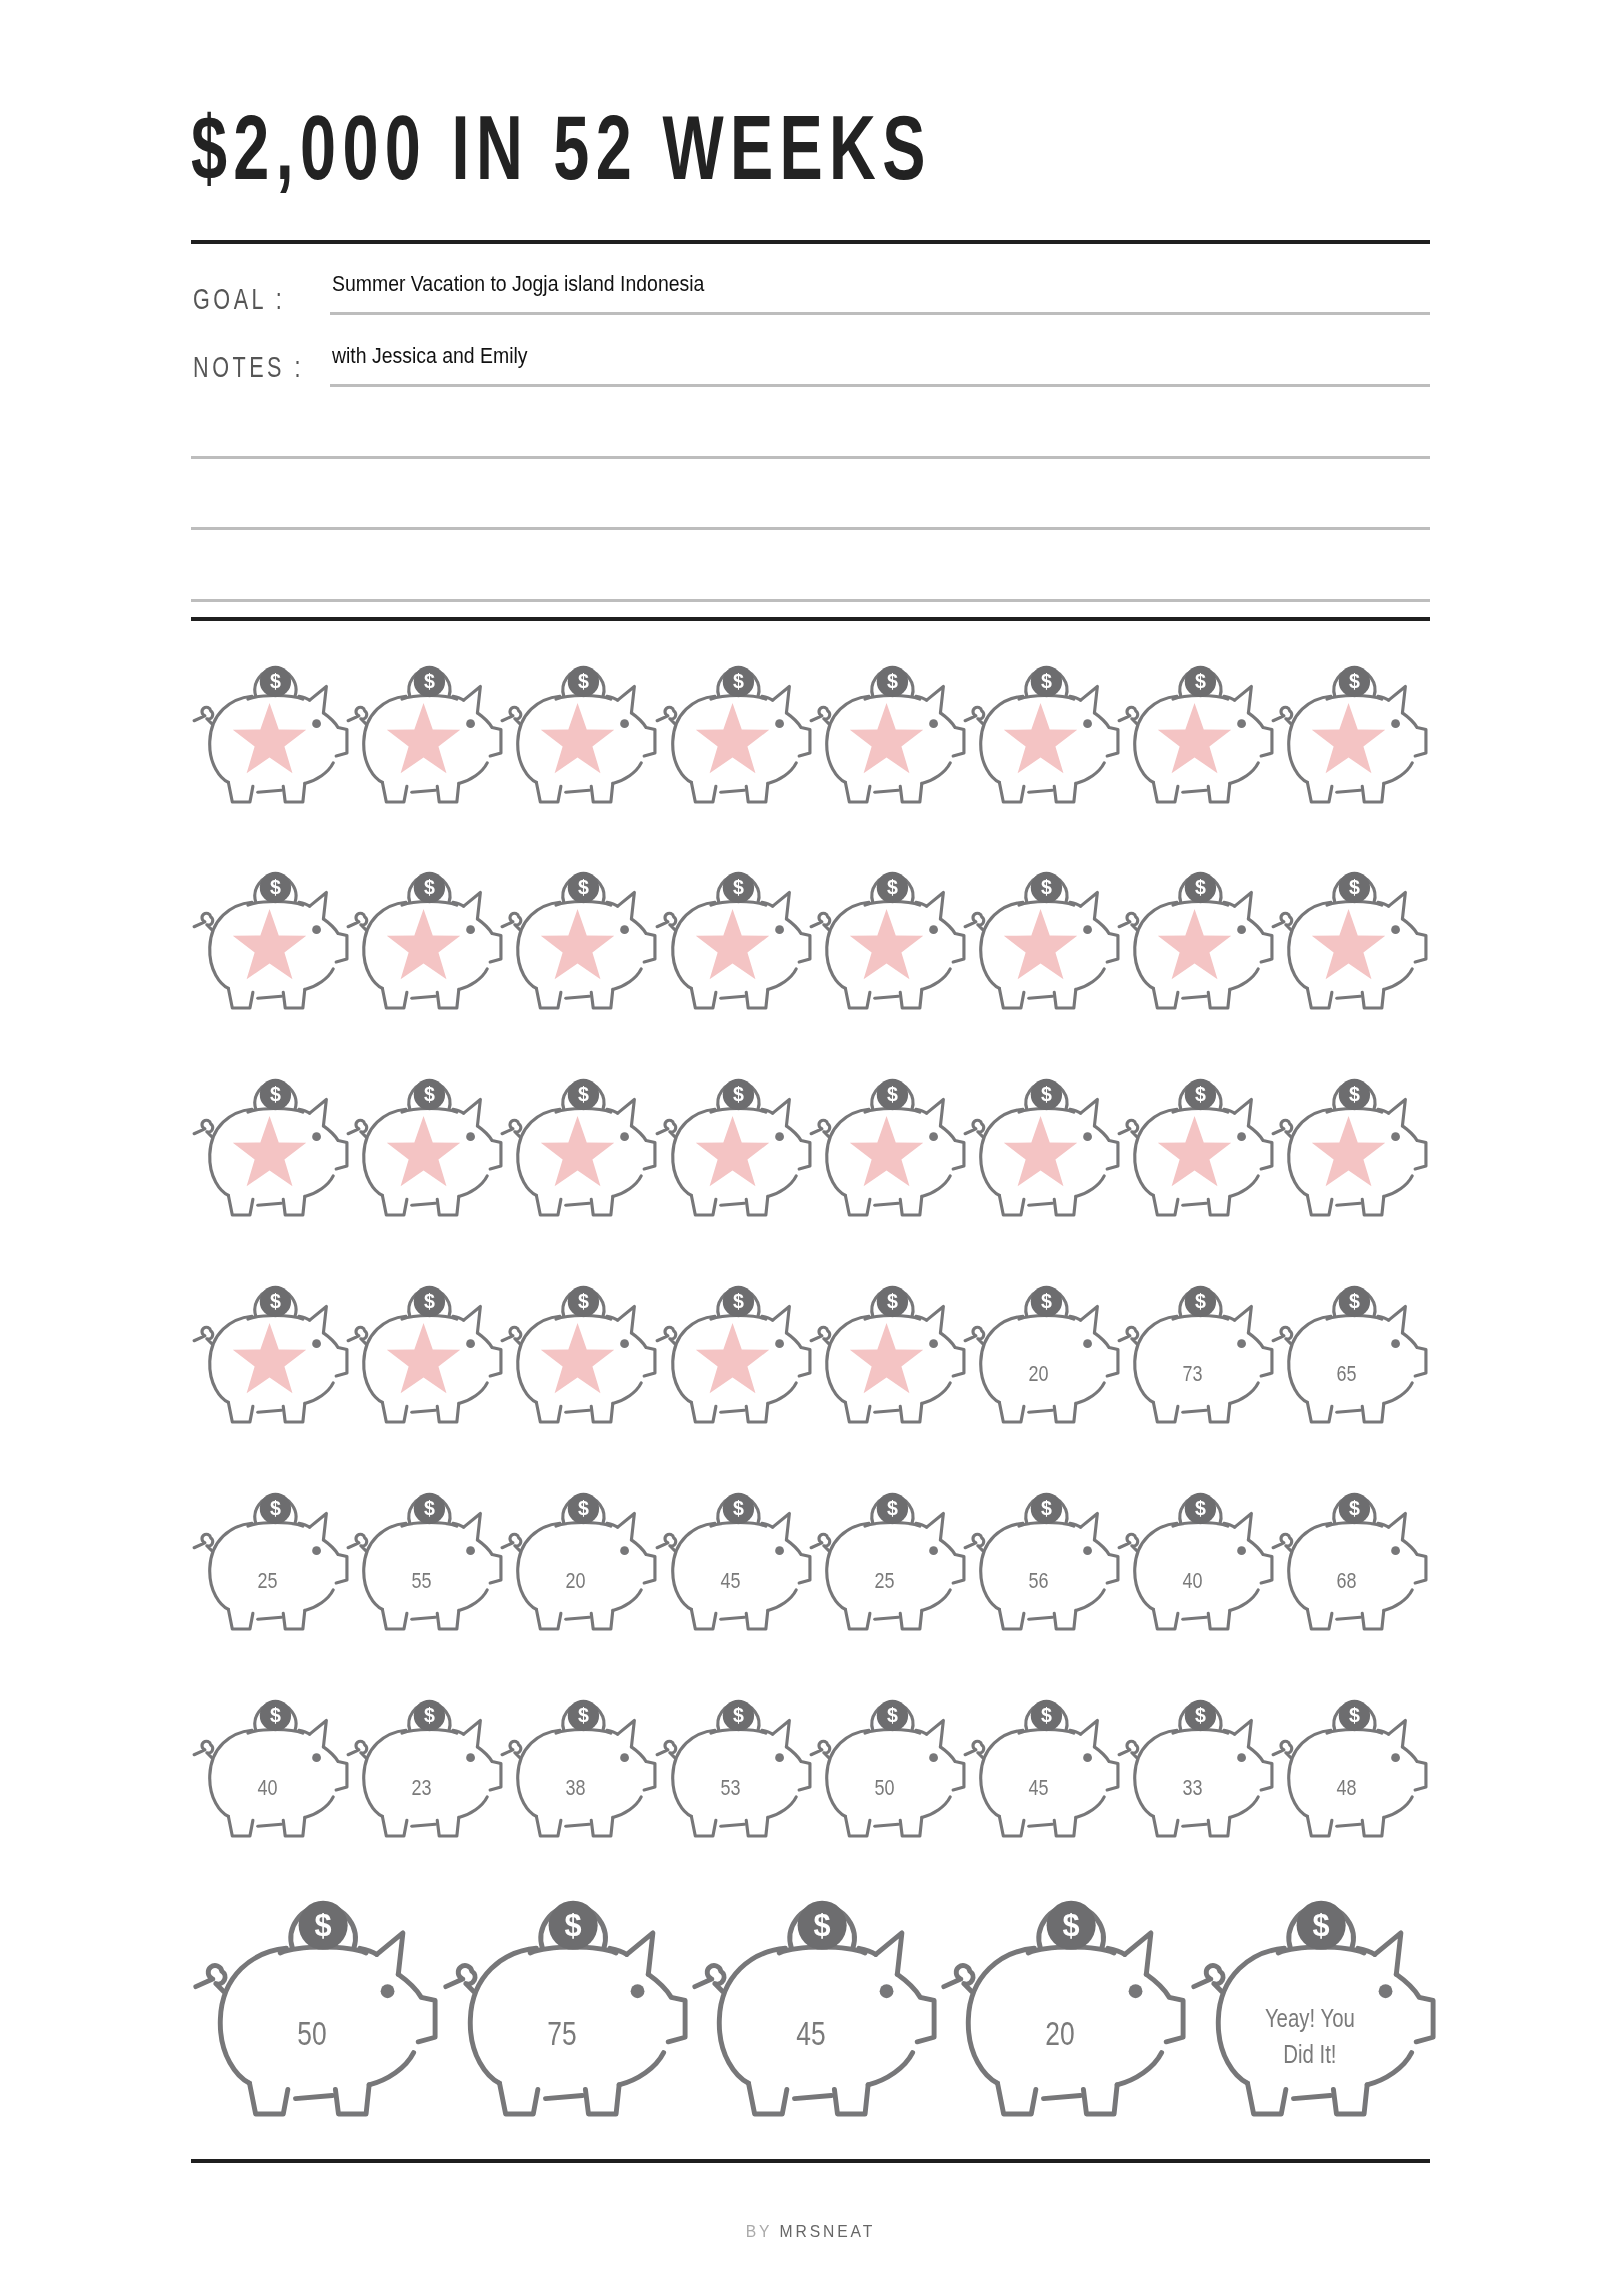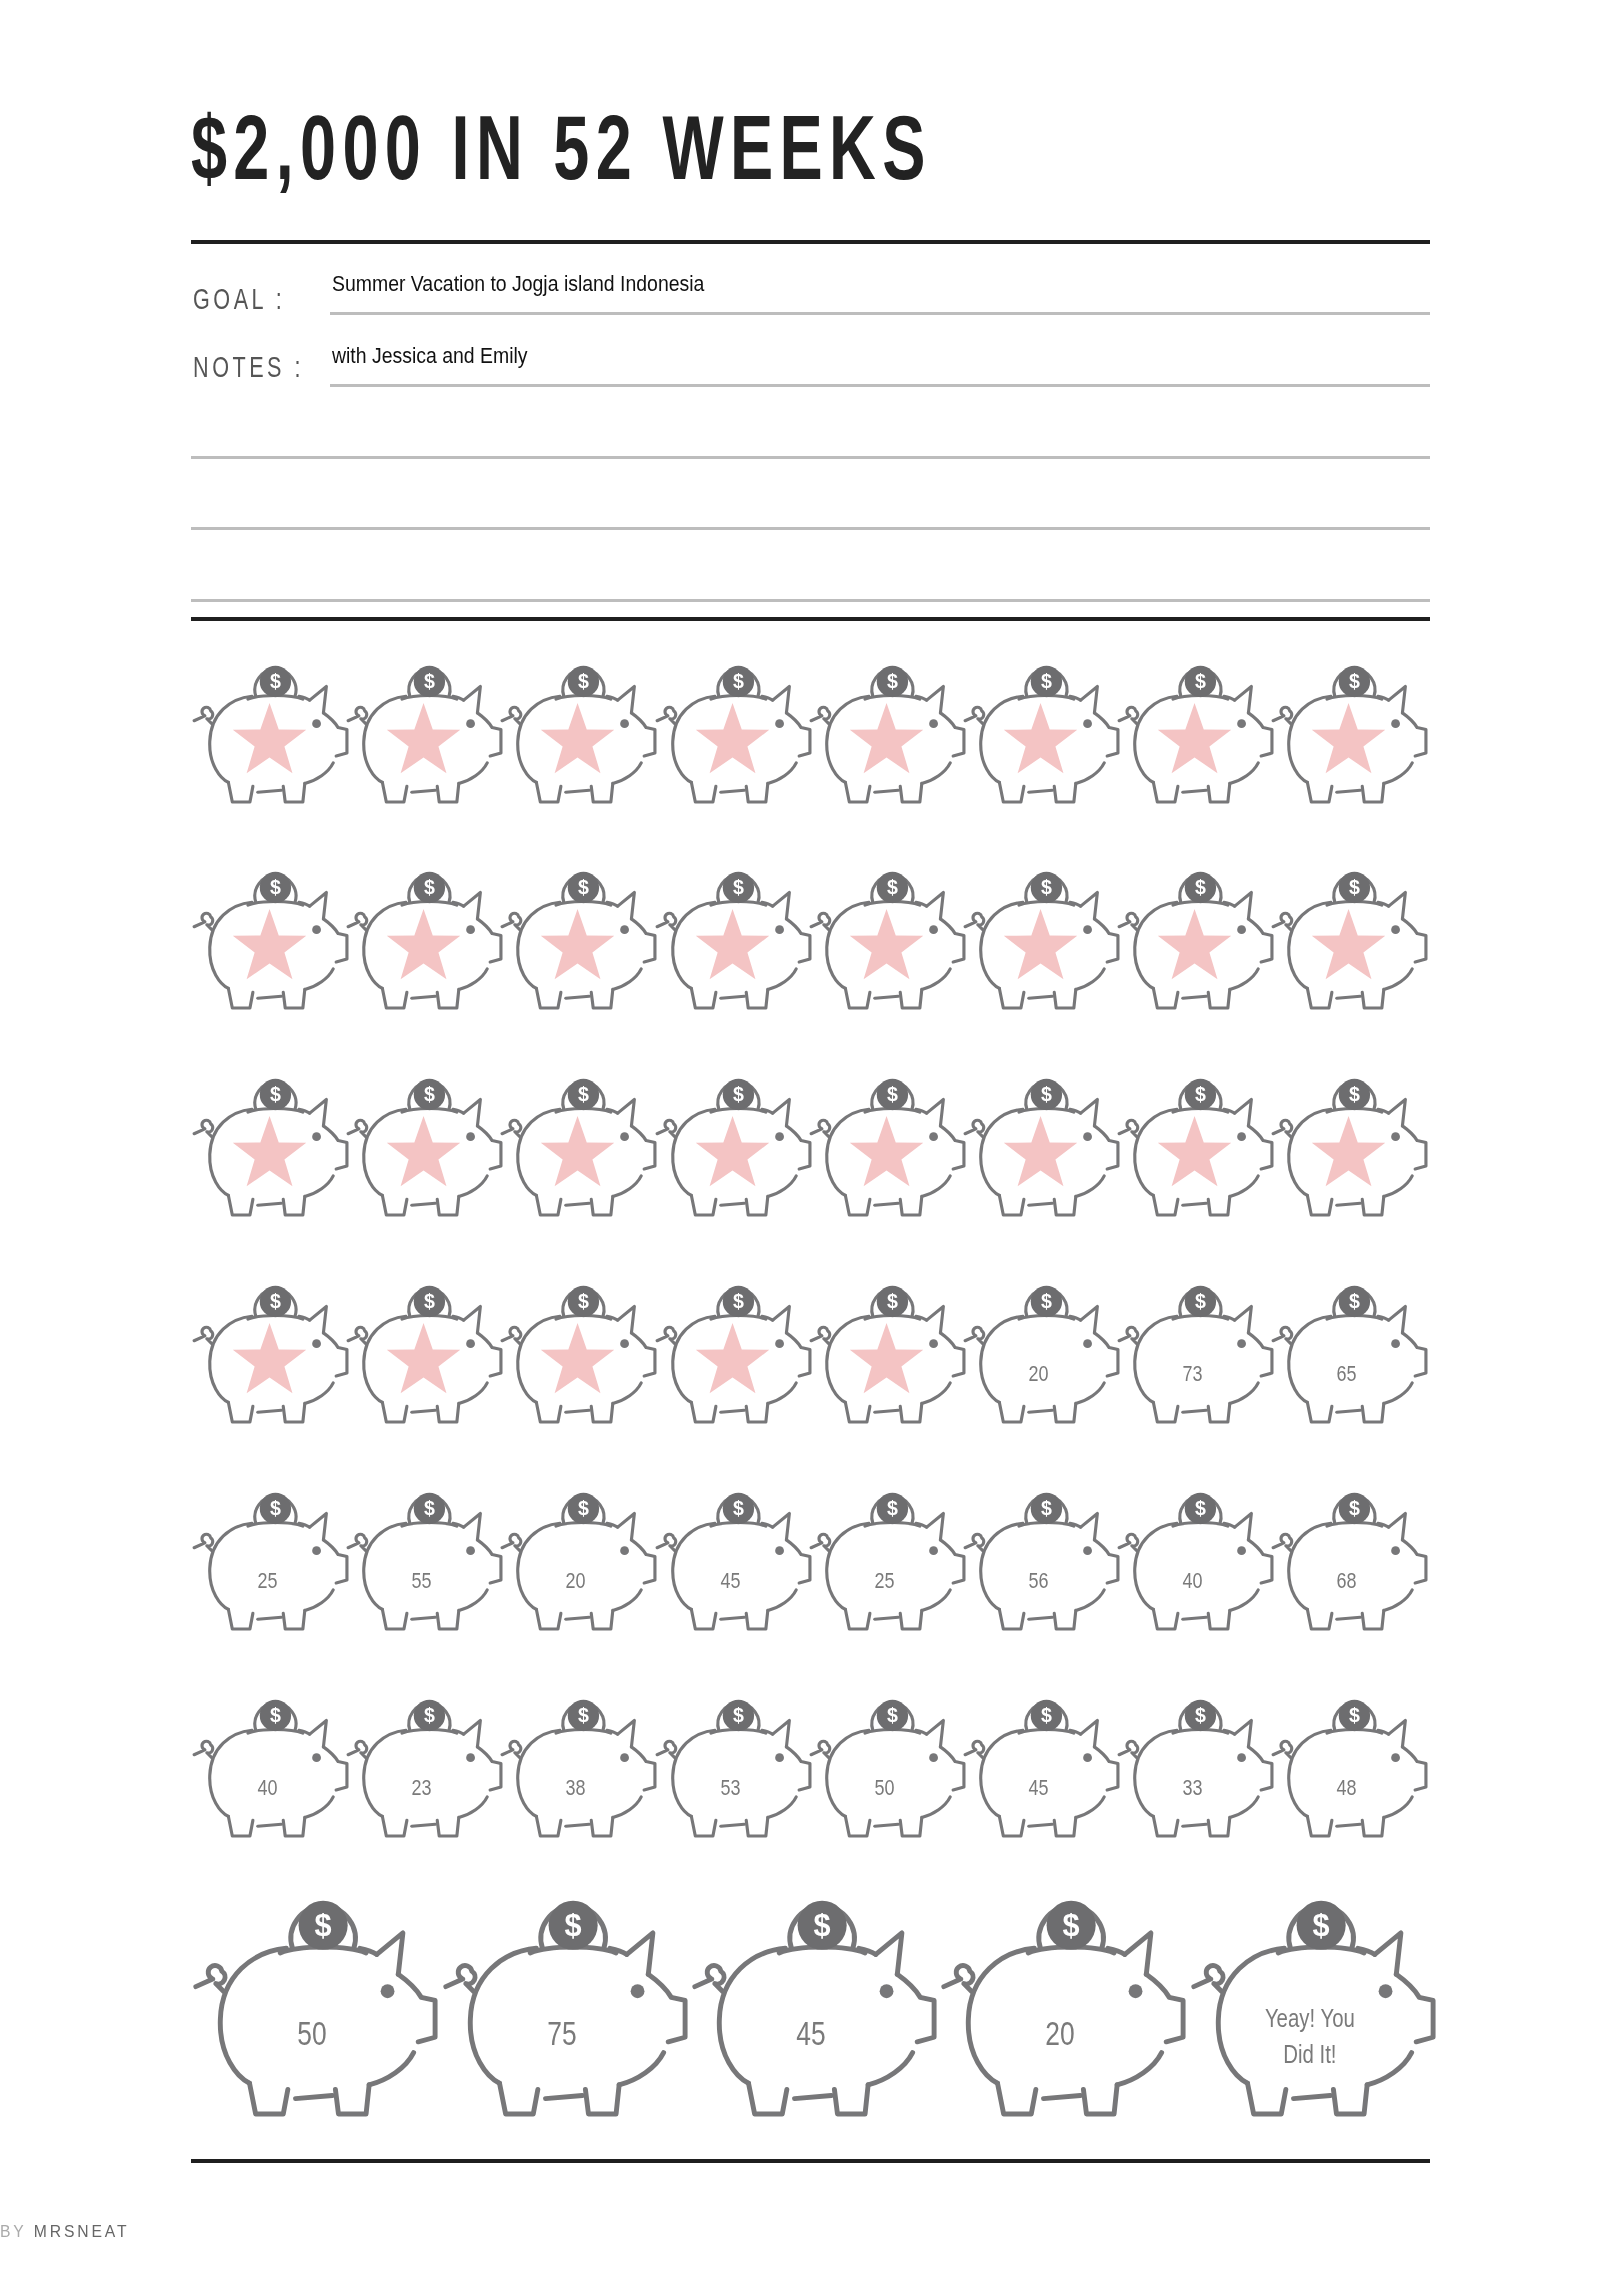--- a/index.html
+++ b/index.html
@@ -15,21 +15,21 @@
            transform: scaleX(0.72); white-space: nowrap; line-height: 1; }
   .field-text { font-size: 21.6px; color: #111; white-space: nowrap; line-height: 1;
                 transform-origin: 0 0; transform: scaleX(0.9); }
   .piggy { position: absolute; }
   .piggy svg { display: block; width: 100%; height: 100%; overflow: visible; }
   .piggy .amt { position: absolute; left: 0; right: 0; text-align: center; color: #7a7a7a;
                 font-family: "Liberation Sans", sans-serif; line-height: 1; white-space: pre-line; }
   .piggy.small .amt { font-size: 22.5px; top: 84px; left: -7.8px; transform: scaleX(0.8); }
   .piggy.large .amt { font-size: 33px; top: 127px; left: -9.8px; transform: scaleX(0.8); }
   .piggy.large .amt.two-line { font-size: 25.5px; top: 110px; line-height: 36px; }
-  .footer { left: 0; width: 1621px; top: 2224px; text-align: left; font-size: 15.7px;
+  .footer { left: 0; width: 1621px; top: 2224px; text-align: center; font-size: 15.7px;
             letter-spacing: 2.9px; line-height: 1; }
   .footer .by { color: #aaa; }
   .footer .brand { color: #666; }
 </style>
 </head>
 <body>
 
 <div class="abs title">$2,000 IN 52 WEEKS</div>
 <div class="abs rule-black" style="top:240px"></div>
 

